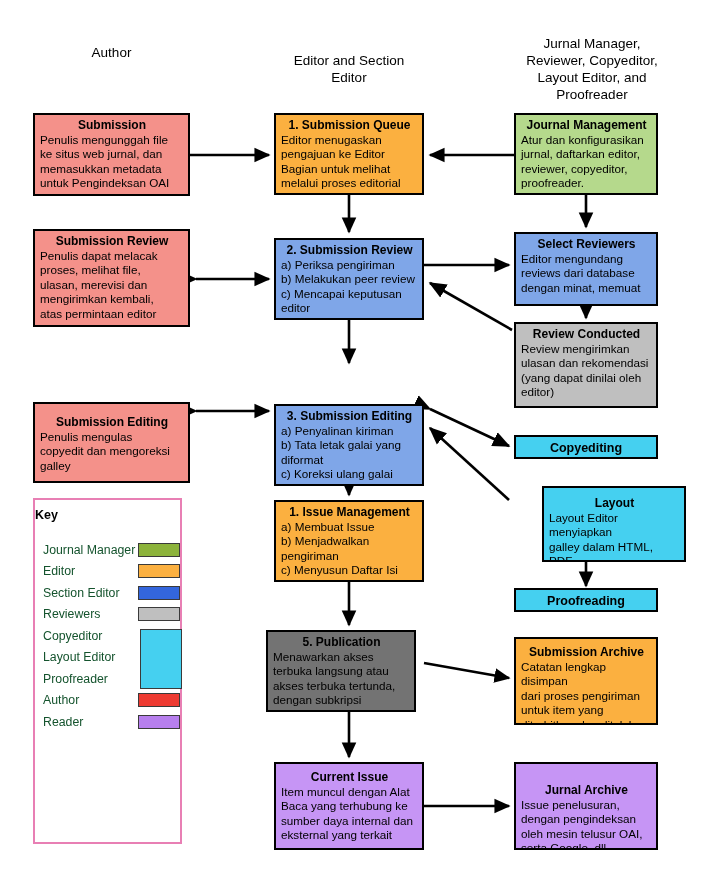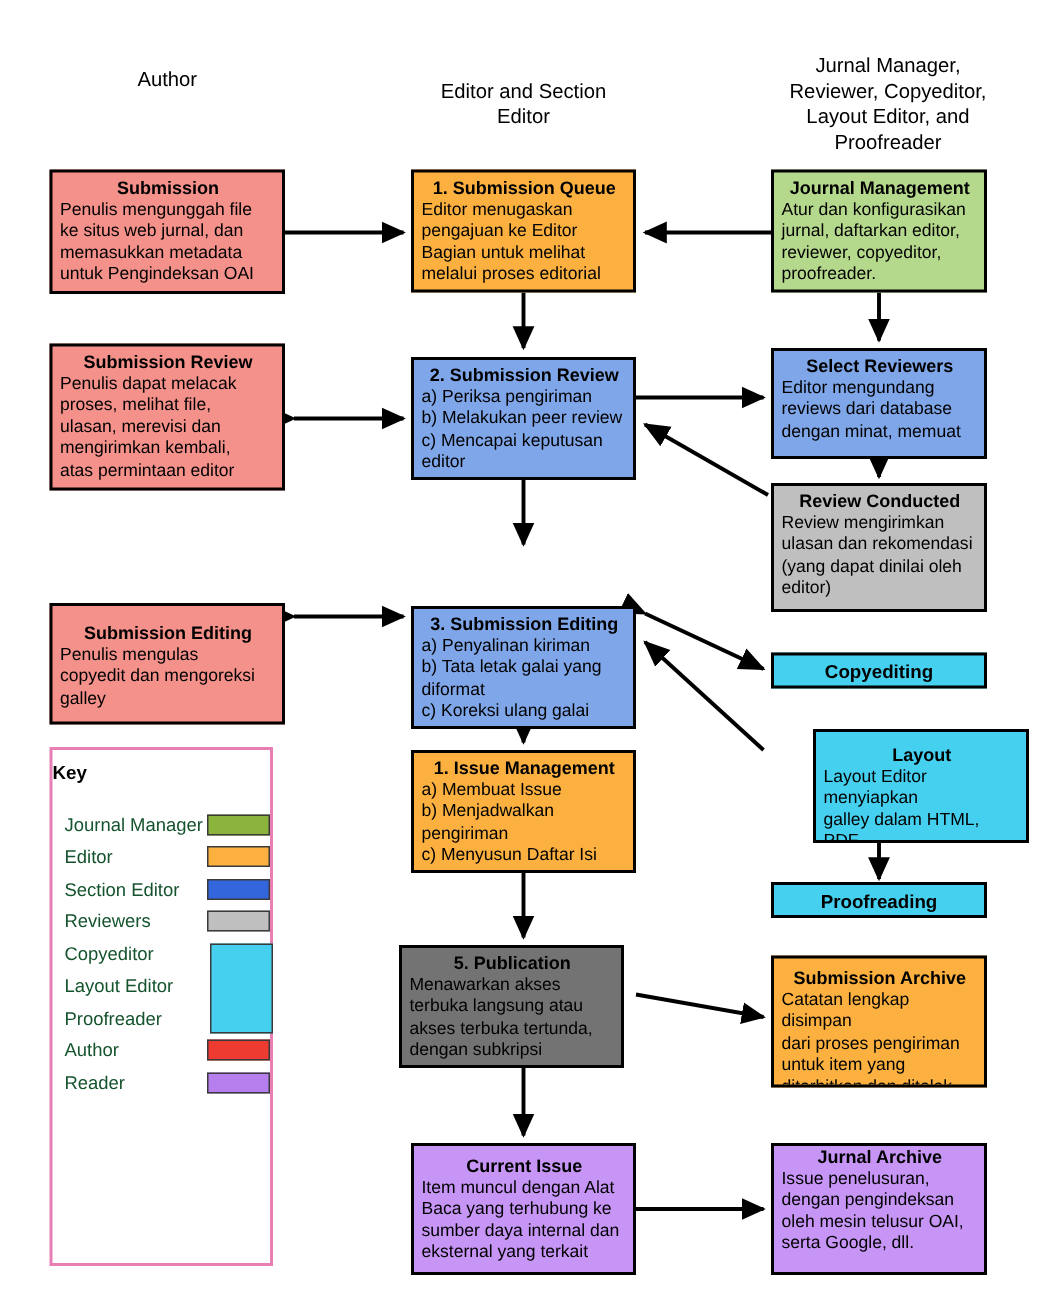--- a/index.html
+++ b/index.html
@@ -264,21 +264,21 @@
   </div>
 
   <div class="node" style="left:274px;top:762px;width:150px;height:88px;background:#C695F5;padding-top:6px;">
     <span class="t">Current Issue</span>
     <span class="b">Item muncul dengan Alat
 Baca yang terhubung ke
 sumber daya internal dan
 eksternal yang terkait</span>
   </div>
 
-  <div class="node" style="left:514px;top:762px;width:144px;height:88px;background:#C695F5;padding-top:0;">
+  <div class="node" style="left:514px;top:762px;width:144px;height:88px;background:#C695F5;padding-top:19px;">
     <span class="t">Jurnal Archive</span>
     <span class="b">Issue penelusuran,
 dengan pengindeksan
 oleh mesin telusur OAI,
 serta Google, dll.</span>
   </div>
 
   <div id="key" style="left:33px;top:498px;width:149px;height:346px;">
     <div class="key-title">Key</div>
     <div class="rows">

